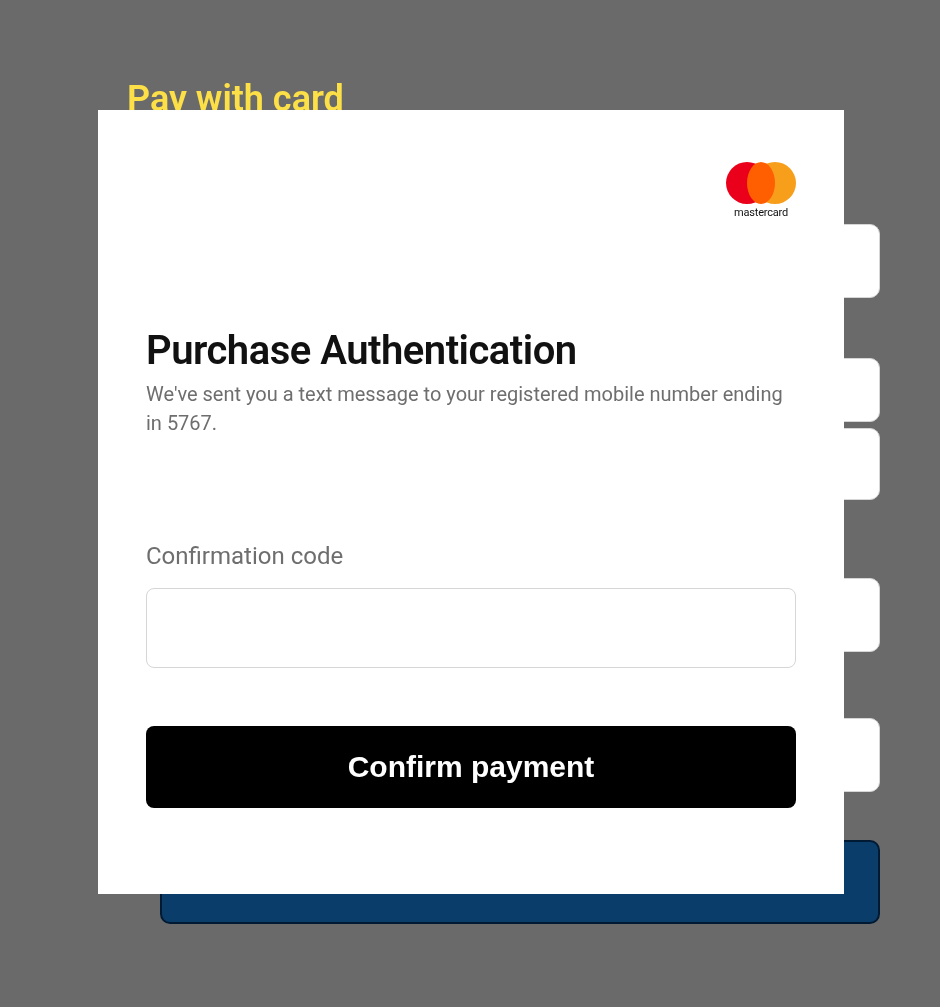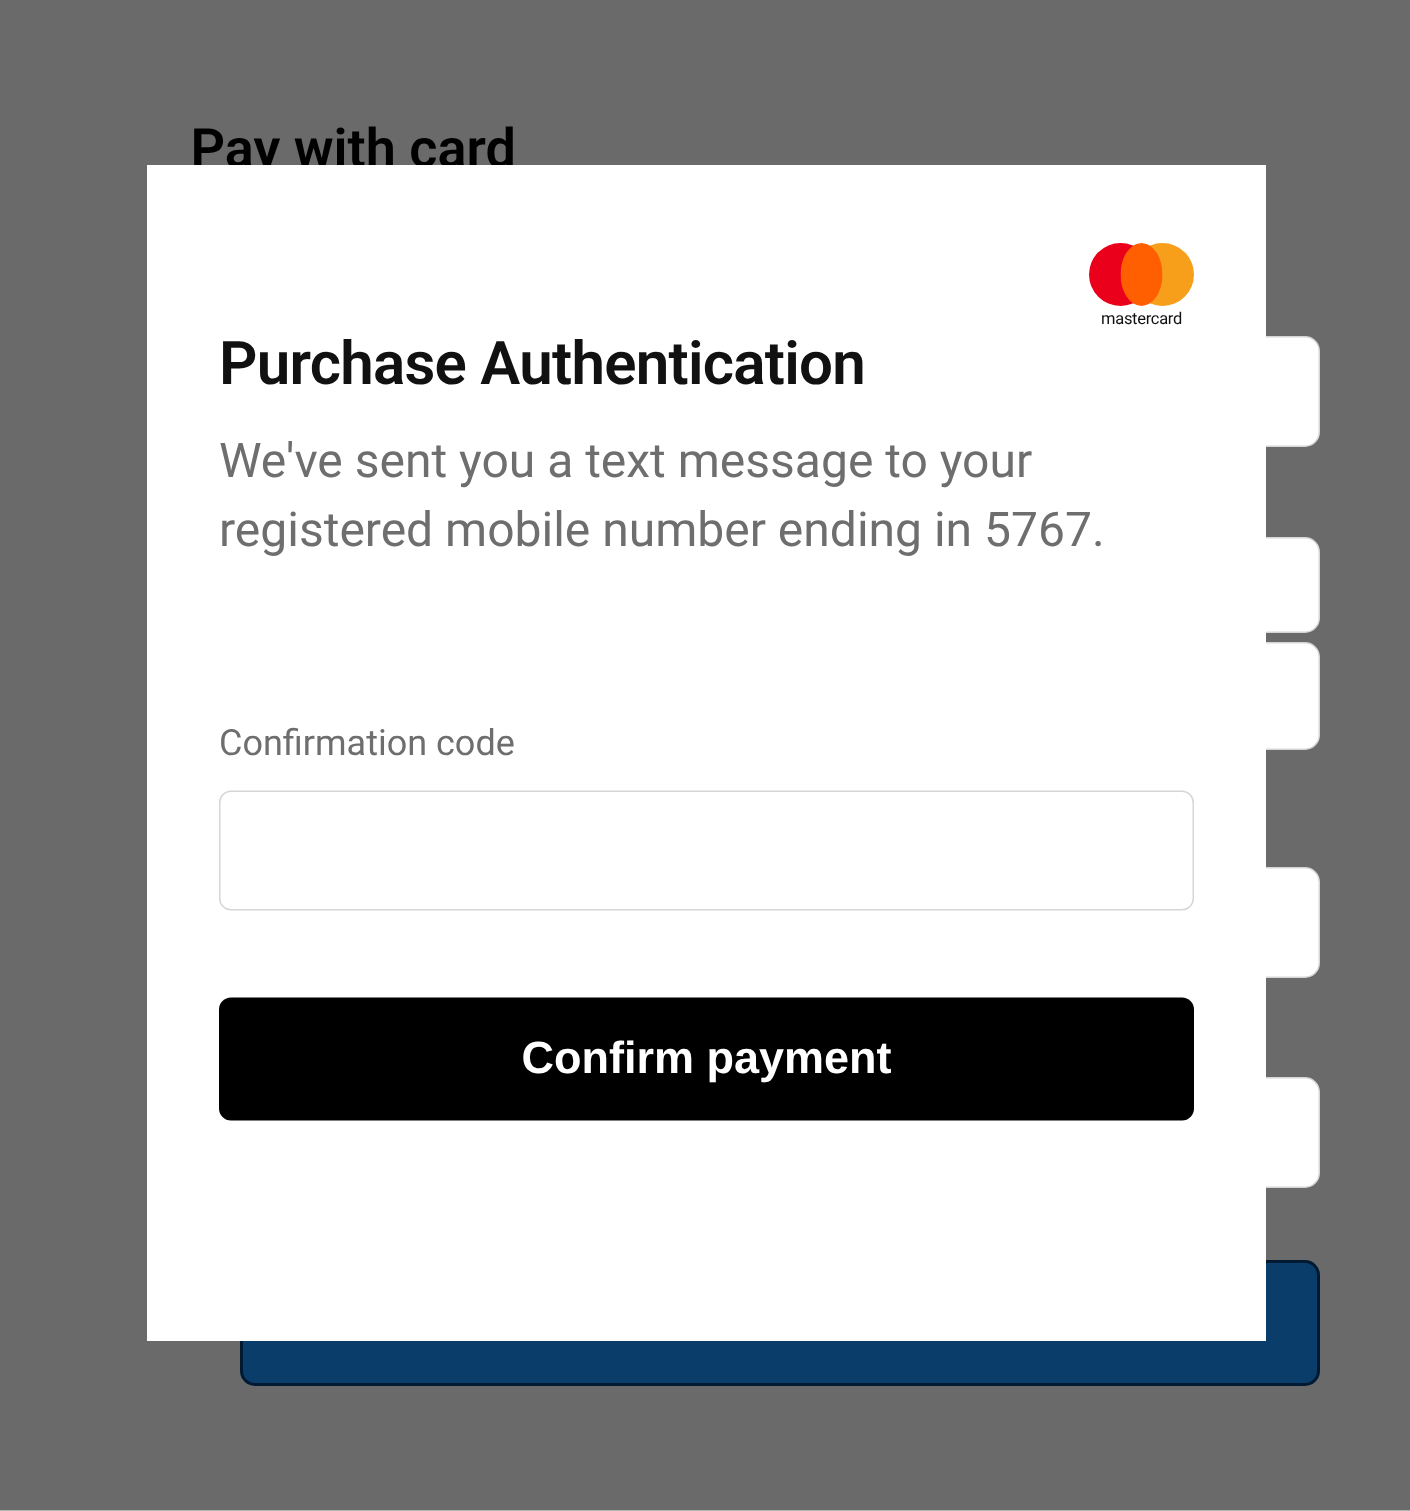--- a/index.html
+++ b/index.html
@@ -9,21 +9,21 @@
       background: #6a6a6a;
       position: relative;
     }
     
     .bg-header {
       position: absolute;
       left: 127px;
       top: 78px;
       font-size: 36px;
       font-weight: 600;
-      color: #000000;
+      color: #fde047;
     }
     .bg-field {
       position: absolute;
       right: 60px;
       width: 80px;
       height: 74px;
       background: #fff;
       border: 1px solid #d6d6d6;
       border-radius: 10px;
     }
@@ -84,28 +84,29 @@
       clip-path: ellipse(14px 21px at 14px 21px);
       z-index: 3;
     }
     .brand-label {
       font-size: 11px;
       color: #111;
       margin-top: 2px;
       letter-spacing: -0.2px;
     }
     .title {
+      margin-top: 108px;
       font-size: 40px;
       font-weight: 600;
       color: #111;
       letter-spacing: -0.5px;
     }
     .desc {
-      margin-top: 18px;
-      font-size: 32px;
+      margin-top: 6px;
+      font-size: 20px;
       line-height: 1.45;
       color: #6e6e6e;
     }
     .field-label {
       margin-top: 104px;
       font-size: 24px;
       color: #6e6e6e;
     }
     .code-input {
       margin-top: 18px;

